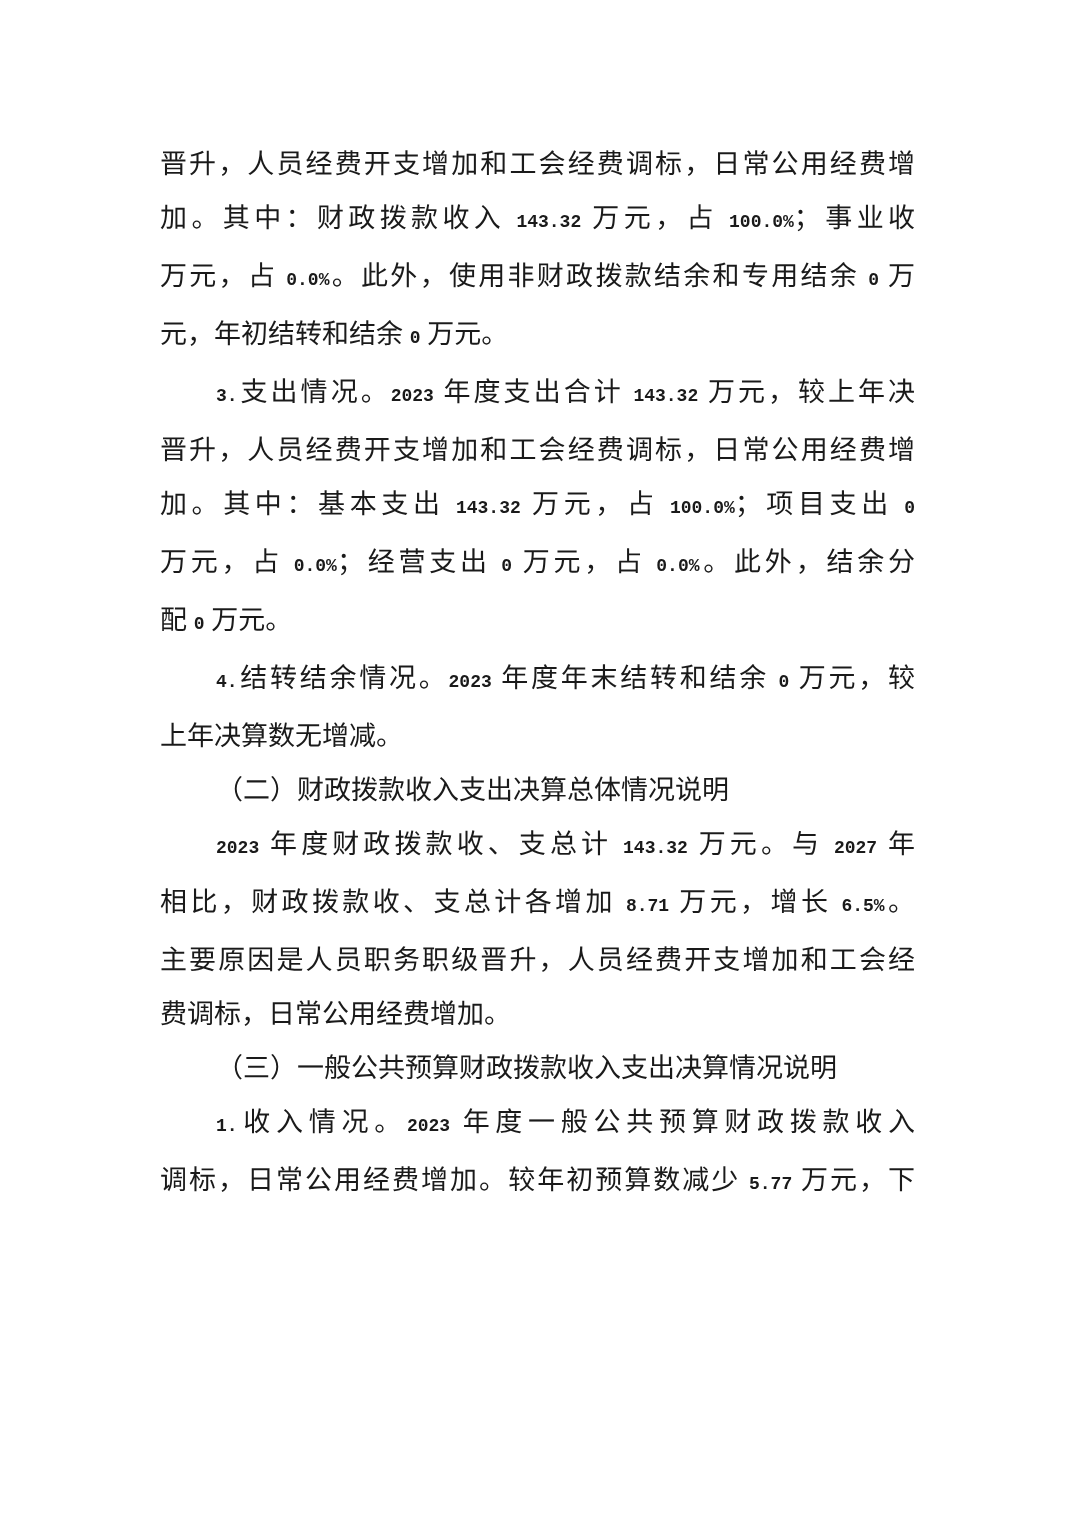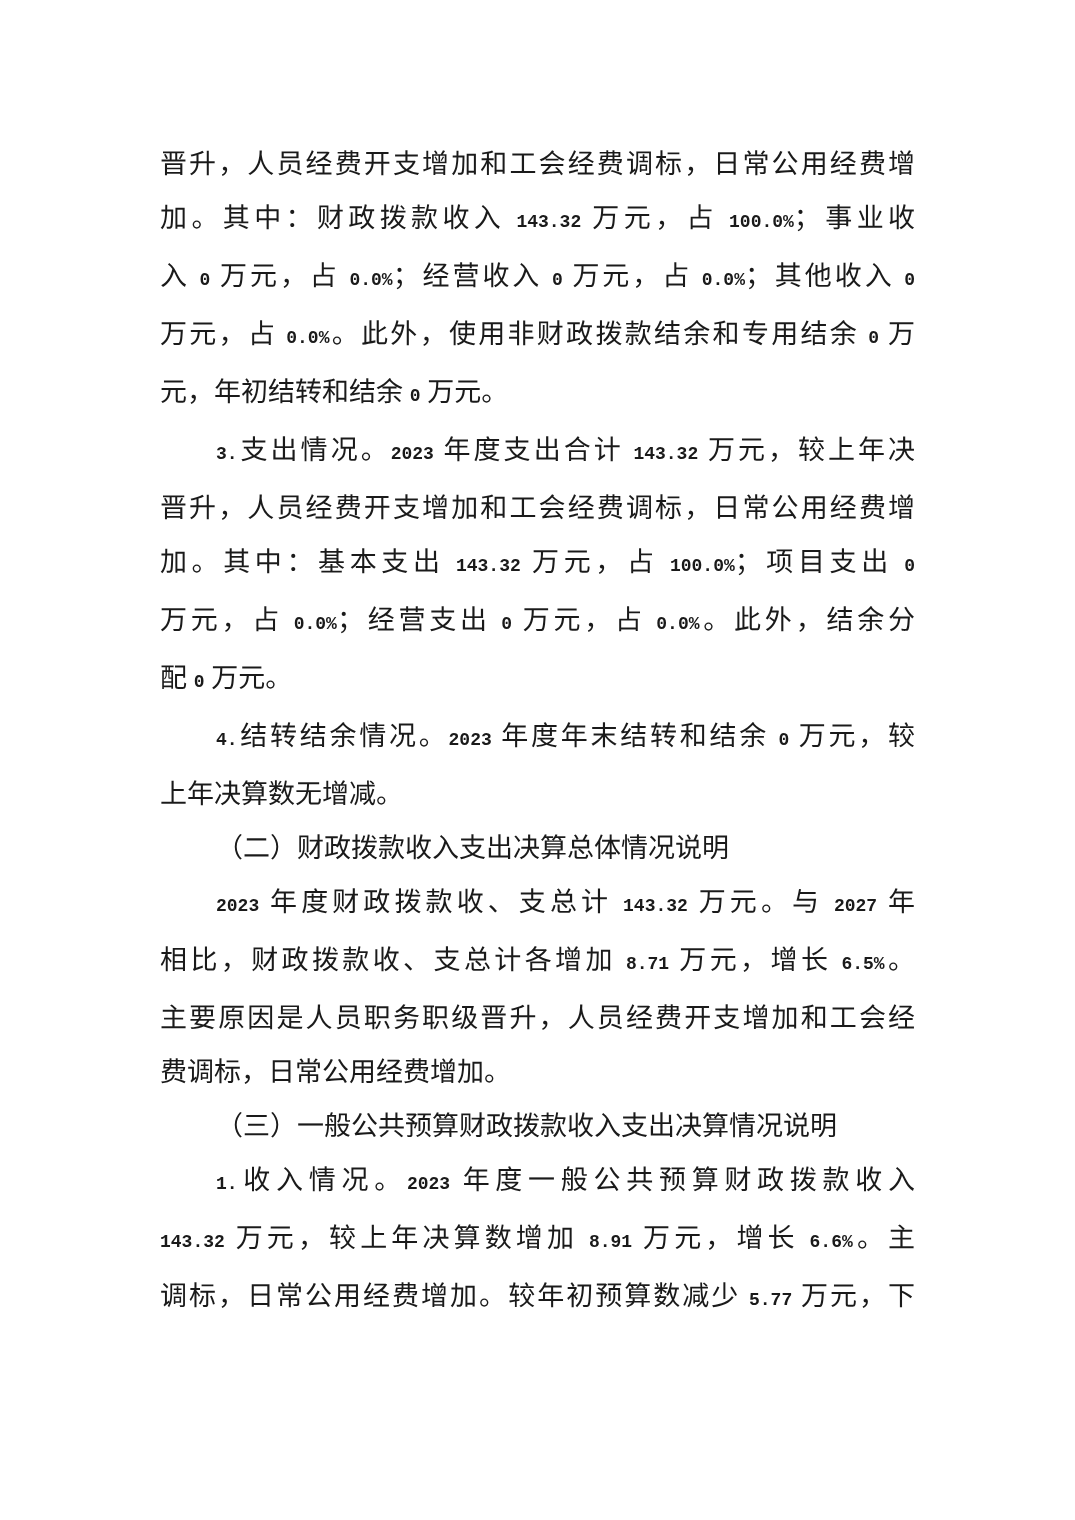--- a/index.html
+++ b/index.html
@@ -54,34 +54,32 @@
     color: #222222;
   }
 </style>
 </head>
 <body>
 
 <div class="page">
   <main class="content">
       <div class="line"><span>晋升，人员经费开支增加和工会经费调标，日常公用经费增</span></div>
       <div class="line"><span>加。其中：财政拨款收入 </span><span class="seg-num">143.32</span><span> 万元，占 </span><span class="seg-num">100.0%</span><span>；事业收</span></div>
-      <div class="line"><span>入 </span><span class="seg-num">0</span><span> 万元，占 </span><span class="seg-num">0.0%</span><span>；经营收入 </span><span class="seg-num">0</span><span> 万元，占 </span><span class="seg-num">0.0%</span><span>；其他收入 </span><span class="seg-num">0</span></div>
       <div class="line"><span>万元，占 </span><span class="seg-num">0.0%</span><span>。此外，使用非财政拨款结余和专用结余 </span><span class="seg-num">0</span><span> 万</span></div>
       <div class="line end"><span>元，年初结转和结余 </span><span class="seg-num">0</span><span> 万元。</span></div>
       <div class="line indent"><span class="seg-bold seg-num">3.</span><span class="seg-bold">支出情况。</span><span class="seg-num">2023</span><span> 年度支出合计 </span><span class="seg-num">143.32</span><span> 万元，较上年决</span></div>
       <div class="line"><span>晋升，人员经费开支增加和工会经费调标，日常公用经费增</span></div>
       <div class="line"><span>加。其中：基本支出 </span><span class="seg-num">143.32</span><span> 万元，占 </span><span class="seg-num">100.0%</span><span>；项目支出 </span><span class="seg-num">0</span></div>
       <div class="line"><span>万元，占 </span><span class="seg-num">0.0%</span><span>；经营支出 </span><span class="seg-num">0</span><span> 万元，占 </span><span class="seg-num">0.0%</span><span>。此外，结余分</span></div>
       <div class="line end"><span>配 </span><span class="seg-num">0</span><span> 万元。</span></div>
       <div class="line indent"><span class="seg-bold seg-num">4.</span><span class="seg-bold">结转结余情况。</span><span class="seg-num">2023</span><span> 年度年末结转和结余 </span><span class="seg-num">0</span><span> 万元，较</span></div>
       <div class="line end"><span>上年决算数无增减。</span></div>
       <div class="line end indent"><span class="seg-bold">（二）财政拨款收入支出决算总体情况说明</span></div>
       <div class="line indent"><span class="seg-num">2023</span><span> 年度财政拨款收、支总计 </span><span class="seg-num">143.32</span><span> 万元。与 </span><span class="seg-num">2027</span><span> 年</span></div>
       <div class="line"><span>相比，财政拨款收、支总计各增加 </span><span class="seg-num">8.71</span><span> 万元，增长 </span><span class="seg-num">6.5%</span><span>。</span></div>
       <div class="line"><span>主要原因是人员职务职级晋升，人员经费开支增加和工会经</span></div>
       <div class="line end"><span>费调标，日常公用经费增加。</span></div>
       <div class="line end indent"><span class="seg-bold">（三）一般公共预算财政拨款收入支出决算情况说明</span></div>
       <div class="line indent"><span class="seg-bold seg-num">1.</span><span class="seg-bold">收入情况。</span><span class="seg-num">2023</span><span> 年度一般公共预算财政拨款收入</span></div>
-      <div class="line"><span class="seg-num">143.32</span><span> 万元，较上年决算数增加 </span><span class="seg-num">8.91</span><span> 万元，增长 </span><span class="seg-num">6.6%</span><span>。主</span></div>
       <div class="line"><span>调标，日常公用经费增加。较年初预算数减少 </span><span class="seg-num">5.77</span><span> 万元，下</span></div>
     </main>
   <div class="footer">- 2 -</div>
 </div>
 
 </body></html>

